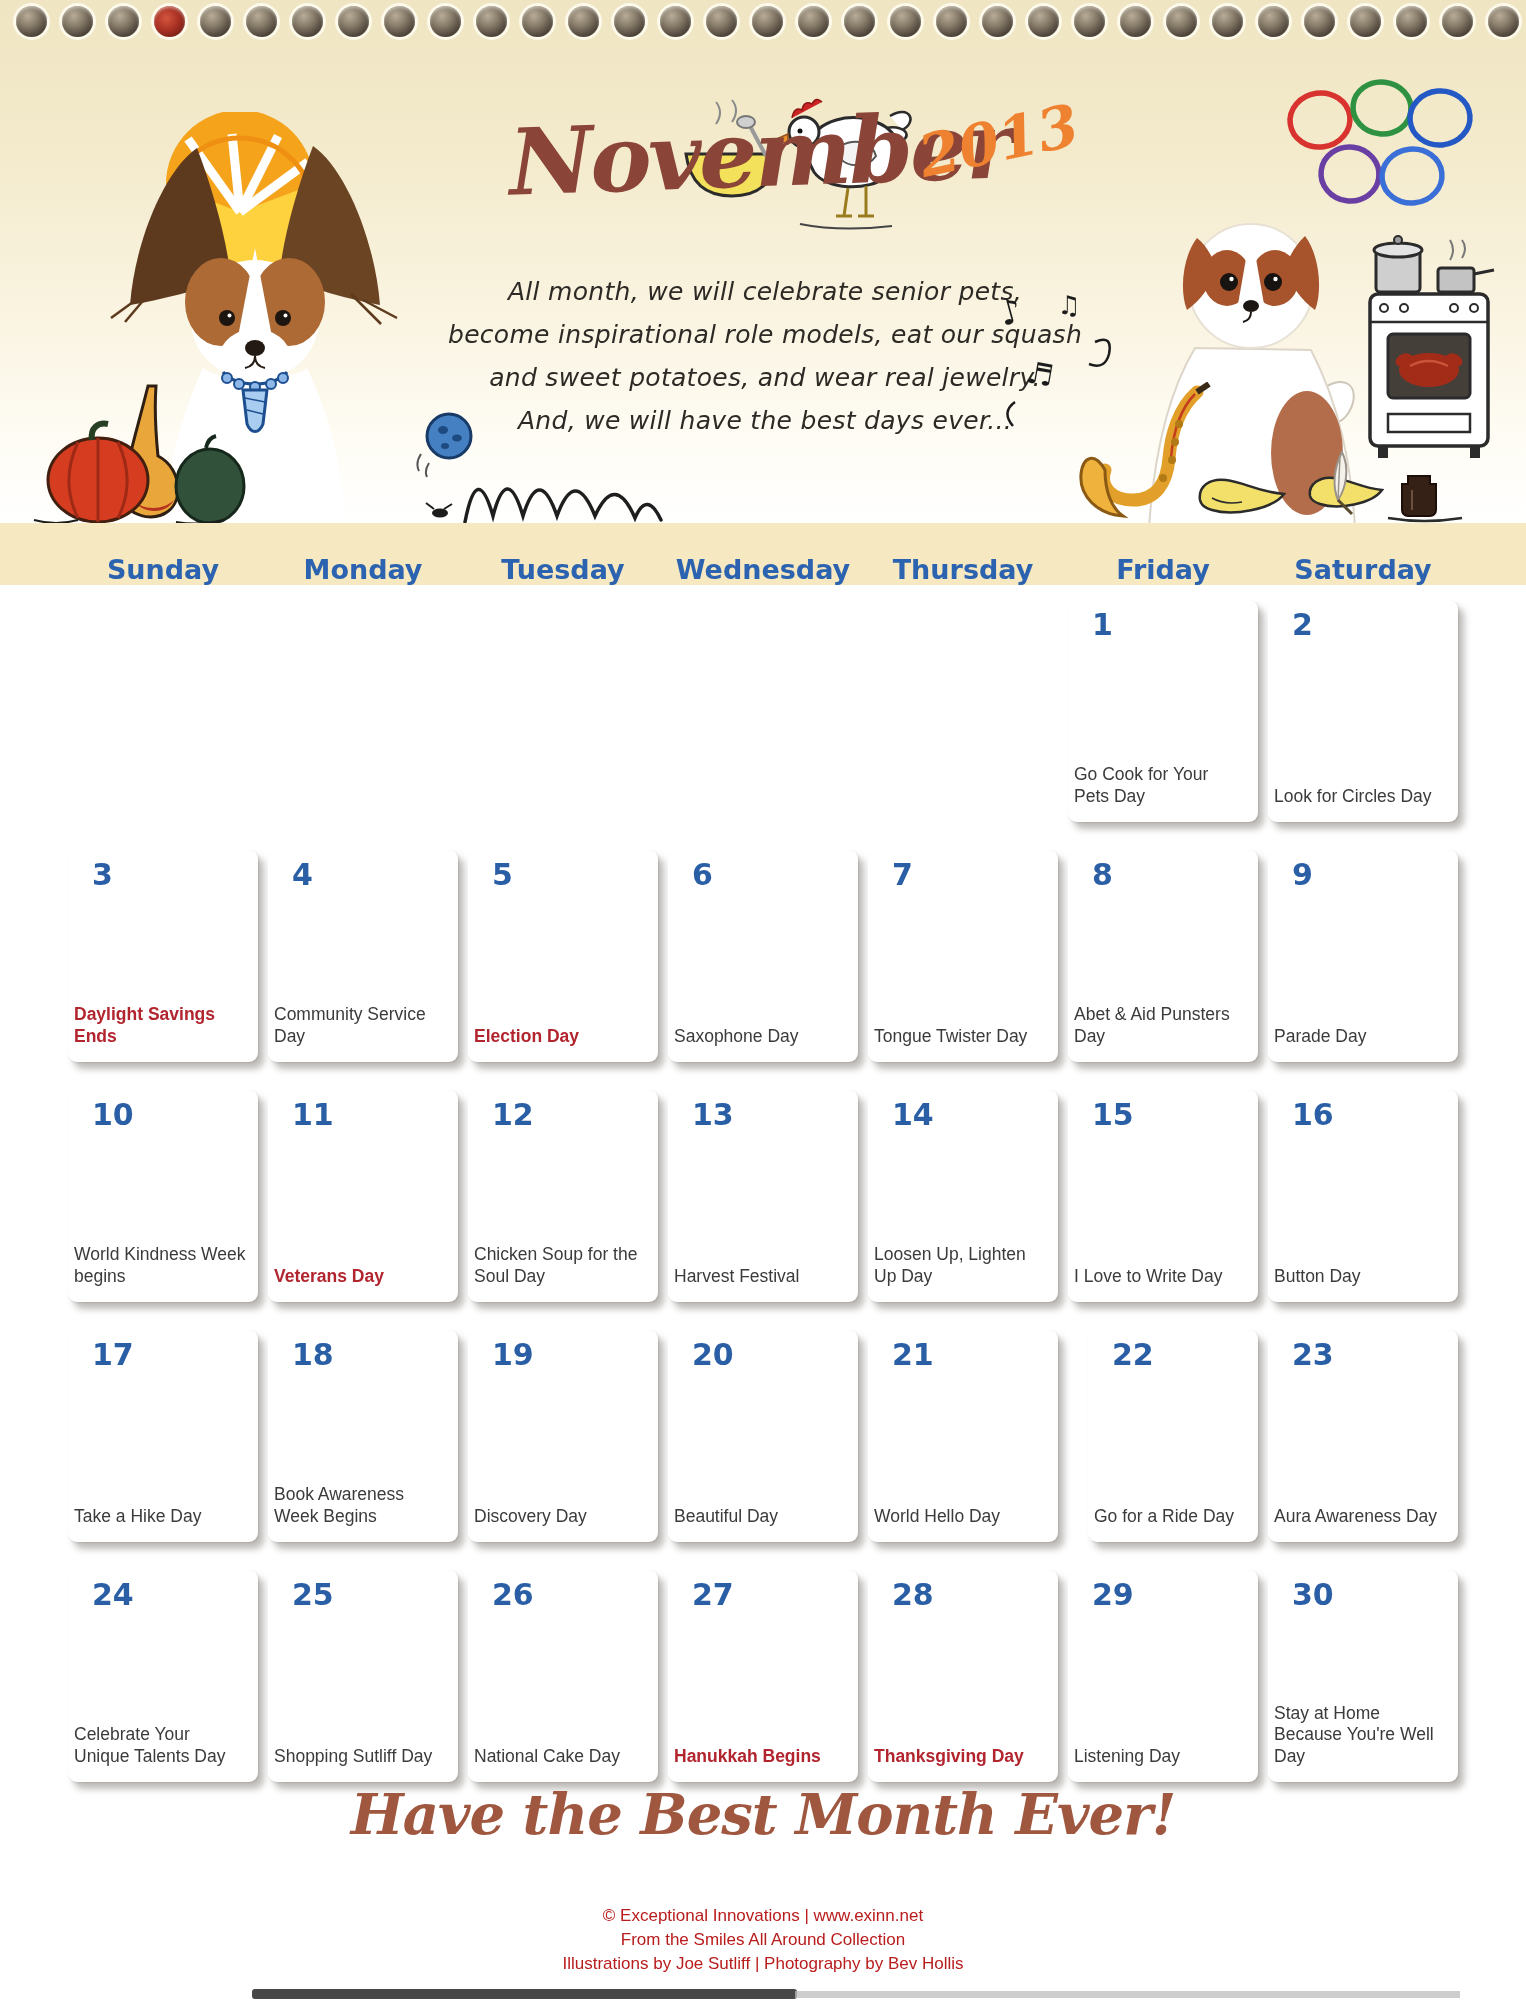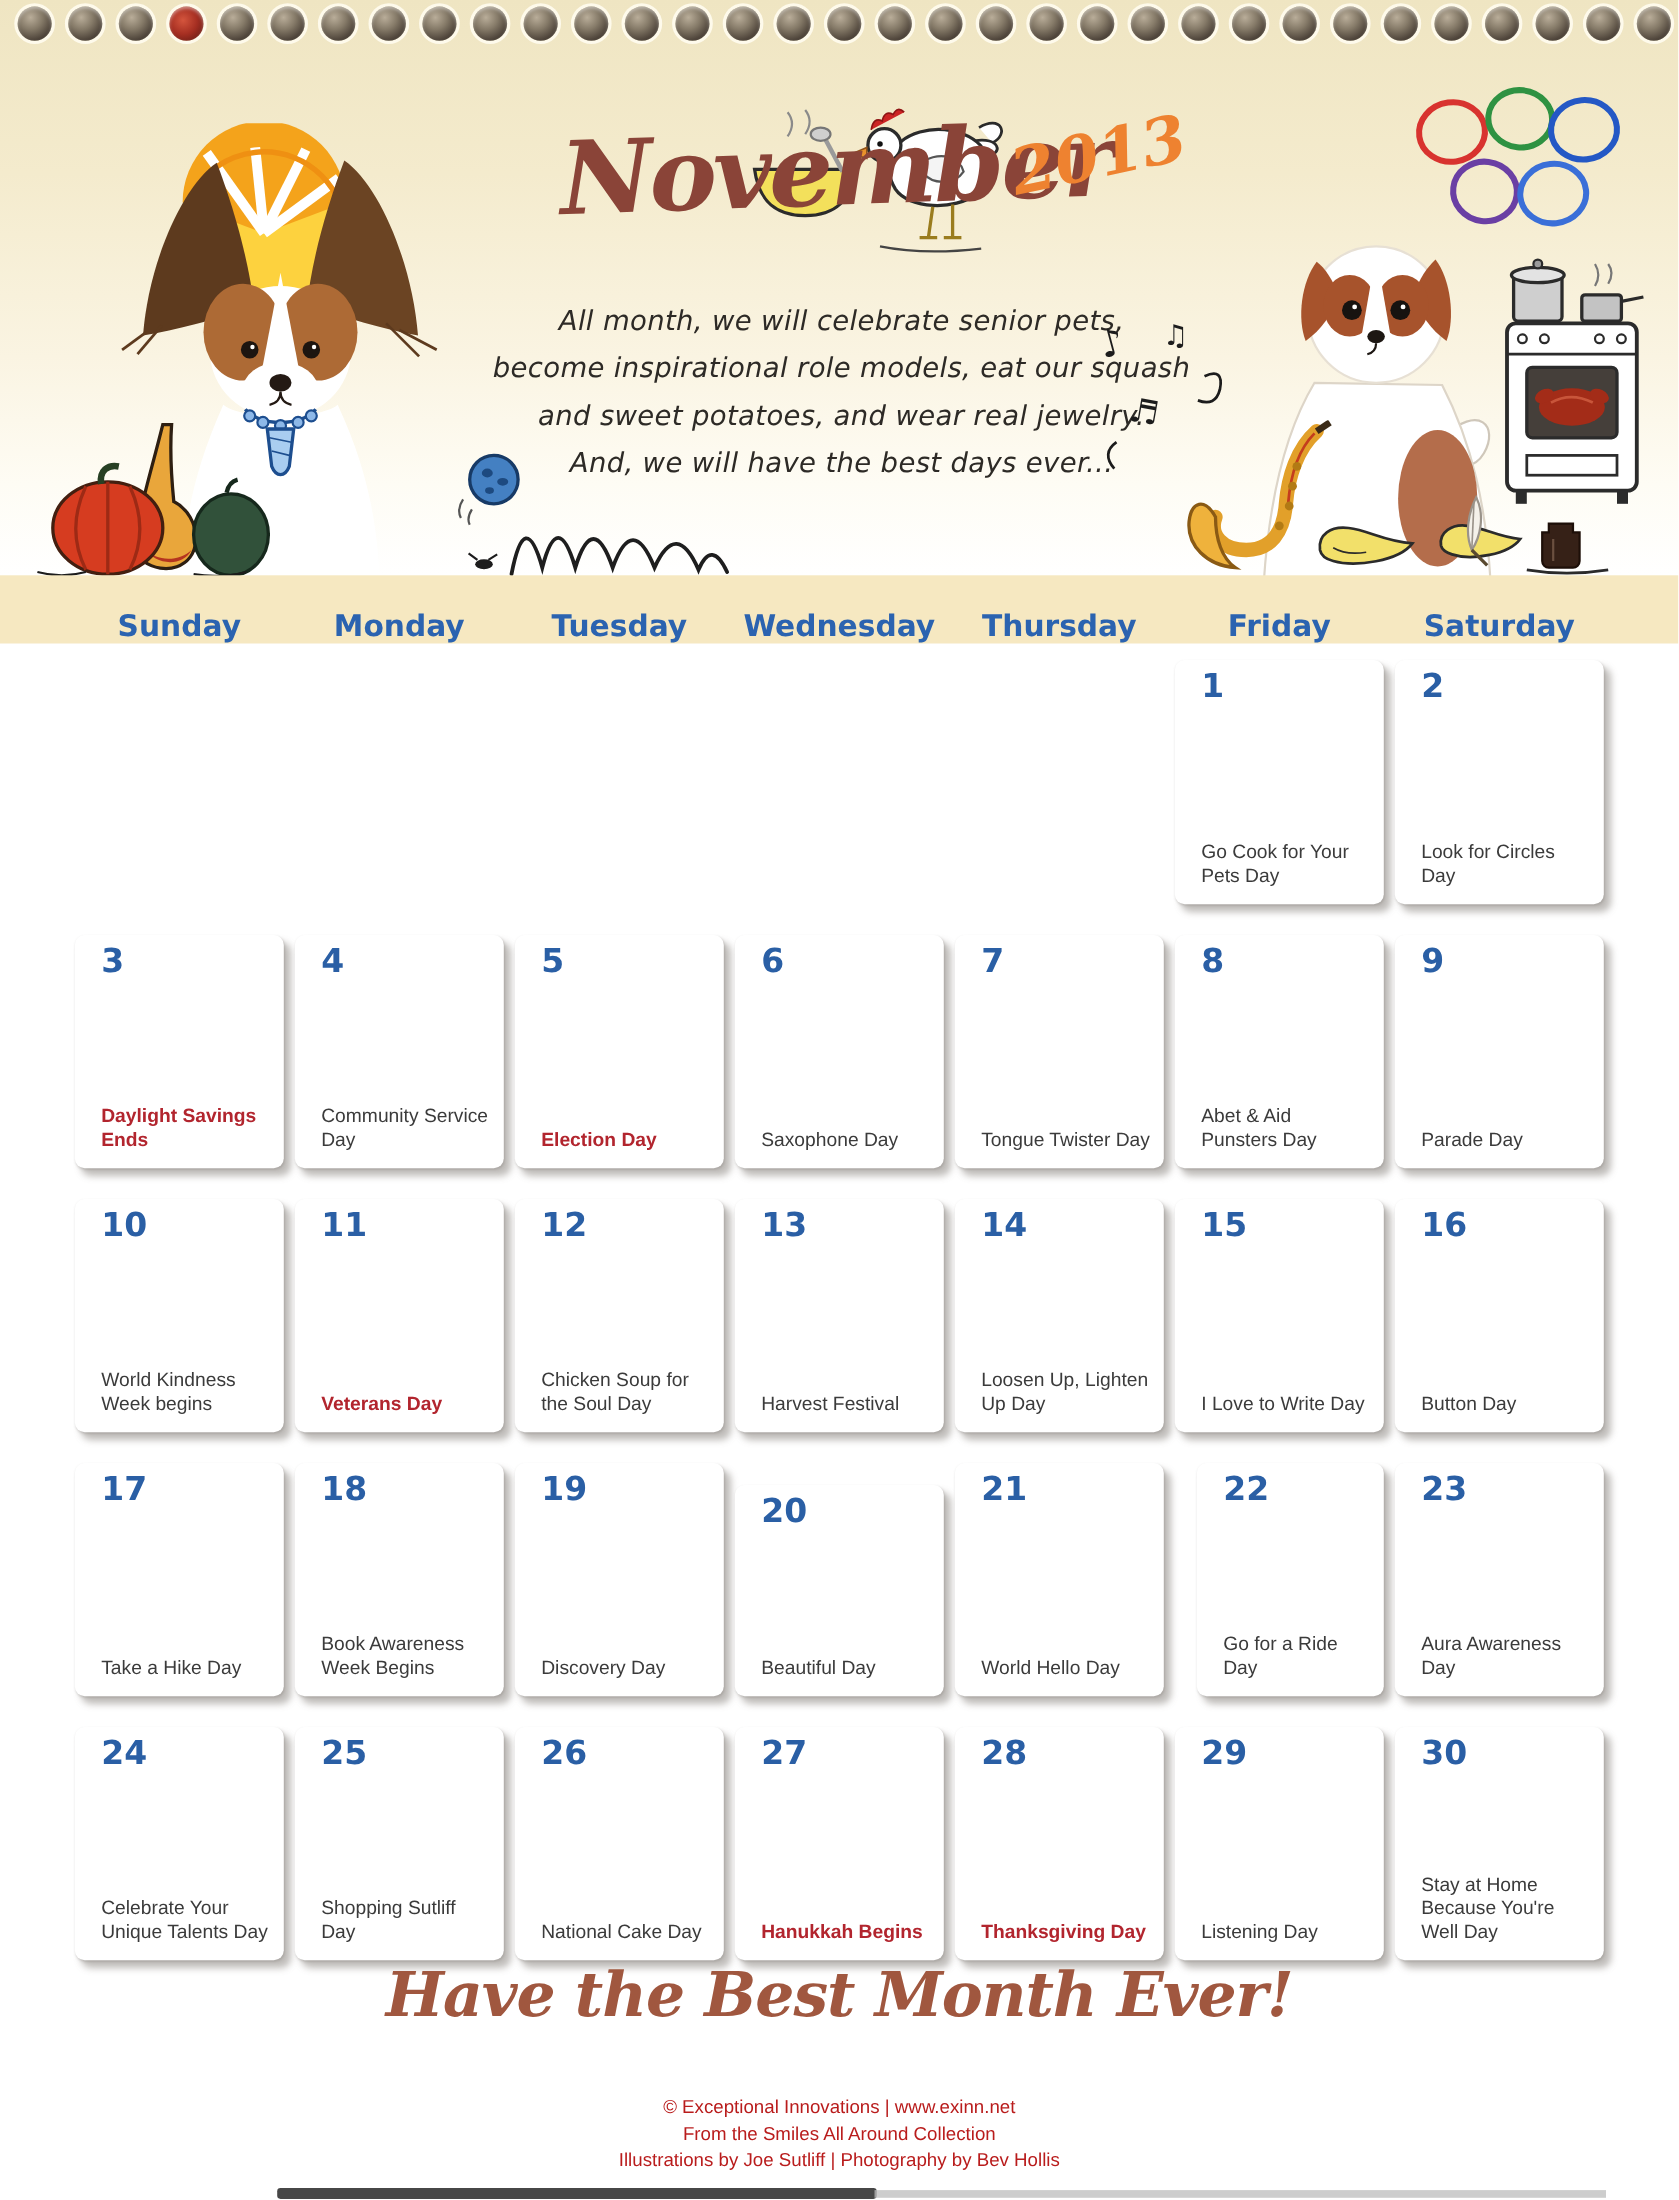--- a/index.html
+++ b/index.html
@@ -29,21 +29,21 @@
         font-family:"DejaVu Sans",sans-serif;font-weight:bold;font-size:27px;color:#2b63b0;}
   
   .grid{position:absolute;left:68px;top:600px;width:1390px;display:grid;
         grid-template-columns:repeat(7,190px);
         grid-template-rows:222px 212px 212px 212px 212px;
         column-gap:10px;row-gap:28px;}
   .cell{position:relative;background:#fff;border-radius:9px;
         box-shadow:6px 7px 7px rgba(102,96,88,.42), 1px 1px 2px rgba(102,96,88,.2);}
   .num{position:absolute;top:7px;left:24px;font-family:"DejaVu Sans",sans-serif;
         font-weight:bold;font-size:30px;color:#2a5fa5;}
-  .label{position:absolute;left:24px;right:12px;bottom:15px;
+  .label{position:absolute;left:6px;right:12px;bottom:15px;
         font-family:"Liberation Sans",sans-serif;font-size:17.5px;line-height:1.22;color:#3b3b3b;}
   .label.hl{color:#b2252e;font-weight:bold;}
   
   .tagline{position:absolute;left:0;top:1781px;width:1526px;text-align:center;
         font-family:"DejaVu Serif",serif;font-style:italic;font-weight:bold;
         font-size:56px;color:#a0573f;letter-spacing:-1px;}
   .credits{position:absolute;left:0;top:1904px;width:1526px;text-align:center;
         font-family:"Liberation Sans",sans-serif;font-size:17px;line-height:24px;color:#b91c1c;}
   .shadow-a{position:absolute;left:252px;top:1989px;width:545px;height:10px;background:#474747;border-radius:3px;}
   .shadow-b{position:absolute;left:795px;top:1991px;width:665px;height:7px;background:#bcbcbc;opacity:.75;}
@@ -353,21 +353,21 @@
         <span class="label">Take a Hike Day</span>
       </div>
       <div class="cell" style="grid-row-start: 4; grid-column-start: 2;">
         <span class="num">18</span>
         <span class="label">Book Awareness Week Begins</span>
       </div>
       <div class="cell" style="grid-row-start: 4; grid-column-start: 3;">
         <span class="num">19</span>
         <span class="label">Discovery Day</span>
       </div>
-      <div class="cell" style="grid-row-start: 4; grid-column-start: 4; margin-top: 20px;">
+      <div class="cell" style="grid-row-start: 4; grid-column-start: 4;">
         <span class="num">20</span>
         <span class="label">Beautiful Day</span>
       </div>
       <div class="cell" style="grid-row-start: 4; grid-column-start: 5;">
         <span class="num">21</span>
         <span class="label">World Hello Day</span>
       </div>
       <div class="cell" style="grid-row-start: 4; grid-column-start: 6; margin-left: 20px;">
         <span class="num">22</span>
         <span class="label">Go for a Ride Day</span>

